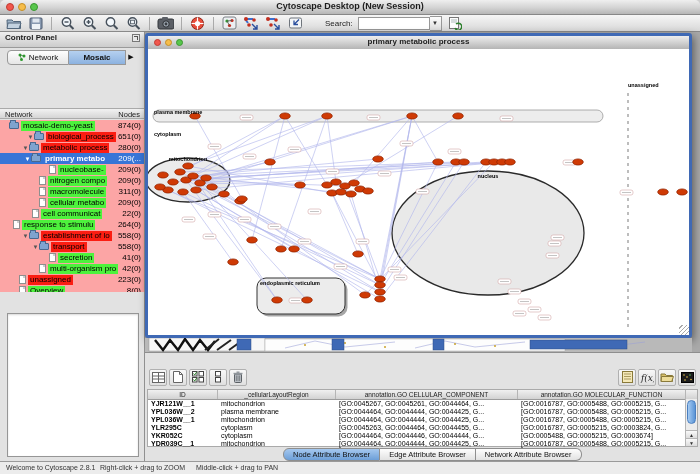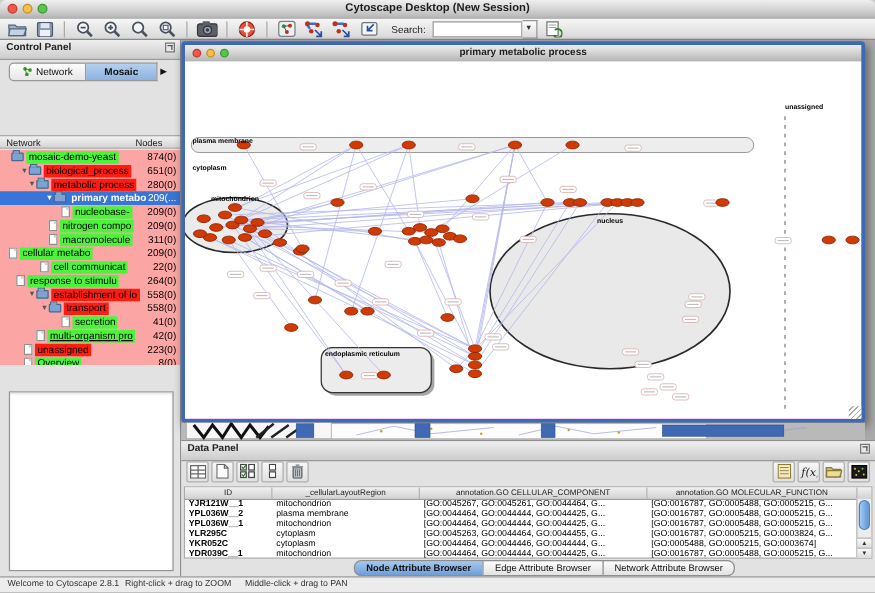--- a/index.html
+++ b/index.html
@@ -13,21 +13,21 @@
   .light{width:8px;height:8px;border-radius:50%;box-sizing:border-box;}
   .light.r{background:#f1574d;border:1px solid #c03a32;}
   .light.y{background:#f6bd4a;border:1px solid #c58f26;}
   .light.g{background:#58c64c;border:1px solid #3a9630;}
   .light.sm{width:7px;height:7px;}
 
   
   .toolbar{position:absolute;top:15px;left:0;right:0;height:17px;background:linear-gradient(#f6f6f6,#d8d8d8);border-bottom:1px solid #8a8a8a;display:flex;align-items:center;padding:0 5px;gap:5px;box-sizing:border-box;}
   .tb-sep{width:1px;height:13px;background:#aaa;margin:0 2px;}
   .tb-icon{width:17px;height:15px;display:flex;align-items:center;justify-content:center;}
-  .search-label{font-size:8px;color:#222;margin-left:4px;}
+  .search-label{font-size:8px;color:#222;margin-left:16px;}
   .search-combo{display:flex;align-items:center;}
   .search-input{width:66px;height:11px;border:1px solid #979797;background:#fff;font-size:8px;padding:0 2px;}
   .search-drop{width:11px;height:13px;border:1px solid #979797;border-left:none;background:linear-gradient(#fdfdfd,#dcdcdc);font-size:6px;line-height:13px;text-align:center;color:#333;}
 
   
   .control-panel{position:absolute;top:32px;left:0;width:145px;height:430px;background:#e2e2e2;border-right:1px solid #909090;box-sizing:border-box;}
   .desktop{position:absolute;top:32px;left:145px;width:555px;height:430px;background:#a9a9a9;}
 
   .panel-header{position:relative;height:16px;background:linear-gradient(#efefef,#cccccc);border-bottom:1px solid #9a9a9a;font-size:8px;font-weight:bold;color:#222;padding:1px 0 0 5px;box-sizing:border-box;}
   .float-icon{position:absolute;right:4px;top:2px;width:8px;height:8px;border:1px solid #777;background:#e8e8e8;box-sizing:border-box;}
@@ -42,21 +42,21 @@
   .groupbox{position:absolute;top:40px;left:6px;width:132px;height:40px;border:1px solid #b2b2b2;border-radius:3px;}
   .groupbox-label{position:absolute;top:-5px;left:6px;background:#e2e2e2;padding:0 3px;font-size:8px;font-weight:bold;color:#222;}
   .combo{position:absolute;top:7px;left:7px;width:116px;height:14px;background:#fff;border:1px solid #9b9b9b;border-radius:3px;font-size:8px;line-height:13px;padding-left:9px;box-sizing:border-box;color:#111;}
   .combo-stepper{position:absolute;right:0;top:0;width:13px;height:12px;background:linear-gradient(#8fb7e8,#5e8fd0);border-radius:0 2px 2px 0;color:#fff;font-size:4px;line-height:5px;text-align:center;padding-top:1px;box-sizing:border-box;}
   .cp-check-row{position:absolute;top:25px;left:8px;display:flex;align-items:center;gap:4px;}
   .checkbox{width:9px;height:9px;background:linear-gradient(#74a7e0,#3c74c0);border:1px solid #2f5c9e;border-radius:2px;color:#fff;font-size:8px;line-height:9px;text-align:center;}
   .cp-check-label{font-size:8px;color:#111;}
 
   .tree-header{position:absolute;top:76px;left:0;width:144px;height:11px;background:linear-gradient(#f2f2f2,#d5d5d5);border-top:1px solid #aaa;border-bottom:1px solid #aaa;font-size:7.5px;color:#222;box-sizing:border-box;}
   .tree-header .c1{position:absolute;left:5px;top:1px;}
-  .tree-header .c2{position:absolute;right:14px;top:1px;}
+  .tree-header .c2{position:absolute;right:4px;top:1px;}
   .tree{position:absolute;top:88px;left:0;width:144px;height:172px;background:#fca5a5;overflow:hidden;}
   .tree-row{position:relative;height:11px;display:flex;align-items:center;font-size:8px;white-space:nowrap;}
   .tree-row.sel{background:#3875d7;}
   .tr-arrow{width:7px;font-size:6px;color:#555;text-align:center;flex:none;}
   .tree-row.sel .tr-arrow{color:#fff;}
   .icon-folder{flex:none;width:10px;height:7px;background:#7fa3cf;border:1px solid #49688f;border-radius:1px;position:relative;margin-right:2px;box-sizing:border-box;}
   .icon-folder::before{content:"";position:absolute;top:-3px;left:0;width:4px;height:2px;background:#7fa3cf;border:1px solid #49688f;border-bottom:none;border-radius:1px 1px 0 0;}
   .icon-file{flex:none;width:7px;height:9px;background:#fff;border:1px solid #8f8f8f;margin-right:2px;position:relative;box-sizing:border-box;}
   .icon-file::before{content:"";position:absolute;top:0;right:0;width:2px;height:2px;background:#cfcfcf;}
   .chip{padding:0 2px;line-height:10px;color:#000;}
@@ -88,21 +88,21 @@
   .dp-row{display:flex;height:8px;}
   .dp-td{font-size:7px;line-height:8px;color:#000;overflow:hidden;white-space:nowrap;padding-left:3px;box-sizing:border-box;}
   .dp-td.id{font-weight:bold;}
   .dp-scroll{position:absolute;top:9px;right:0;width:12px;bottom:0;background:#ececec;border-left:1px solid #b5b5b5;box-sizing:border-box;}
   .dp-thumb{position:absolute;top:1px;left:1px;width:9px;height:24px;border-radius:5px;background:linear-gradient(90deg,#a6cbf2,#5a94d6);border:1px solid #4a7fc0;box-sizing:border-box;}
   .dp-scroll-btn{position:absolute;left:0;width:11px;height:8px;font-size:5px;line-height:8px;text-align:center;color:#333;background:linear-gradient(#fafafa,#dcdcdc);border-top:1px solid #b5b5b5;box-sizing:border-box;}
   .dp-tabs{position:absolute;top:95px;left:138px;display:flex;height:13px;}
   .dp-tab{font-size:7.5px;line-height:12px;padding:0 9px;border:1px solid #8e8e8e;border-left:none;background:linear-gradient(#fdfdfd,#e2e2e2);color:#111;box-sizing:border-box;}
   .dp-tab:first-child{border-left:1px solid #8e8e8e;border-radius:6px 0 0 6px;}
   .dp-tab:last-child{border-radius:0 6px 6px 0;}
-  .dp-tab.sel{background:linear-gradient(#a5c8ef,#6d9fd8);font-weight:bold;}
+  .dp-tab.sel{background:linear-gradient(#a5c8ef,#6d9fd8);font-weight:normal;}
 
   
   .statusbar{position:absolute;left:0;right:0;bottom:0;height:12px;background:#ececec;border-top:1px solid #9a9a9a;font-size:7px;color:#333;}
   .sb-item{position:absolute;top:2px;white-space:nowrap;}
 </style>
 </head>
 <body>
 
 <div class="app">
 
@@ -255,33 +255,33 @@
       <span class="c1">Network</span>
       <span class="c2">Nodes</span>
     </div>
     <div class="tree" id="tree">
         <div class="tree-row" style="padding-left: 2px;">
           <span class="tr-arrow"></span>
           <span class="icon-folder"></span>
           <span class="chip green">mosaic-demo-yeast</span>
           <span class="tr-count">874(0)</span>
         </div>
-        <div class="tree-row" style="padding-left: 16px;">
+        <div class="tree-row" style="padding-left: 27px;">
           <span class="tr-arrow">▼</span>
           <span class="icon-folder"></span>
           <span class="chip red">biological_process</span>
           <span class="tr-count">651(0)</span>
         </div>
         <div class="tree-row" style="padding-left: 22px;">
           <span class="tr-arrow">▼</span>
           <span class="icon-folder"></span>
           <span class="chip red">metabolic process</span>
           <span class="tr-count">280(0)</span>
         </div>
-        <div class="tree-row sel" style="padding-left: 36px;">
+        <div class="tree-row sel" style="padding-left: 24px;">
           <span class="tr-arrow">▼</span>
           <span class="icon-folder"></span>
           <span class="chip green">primary metabo</span>
           <span class="tr-count">209(...</span>
         </div>
         <div class="tree-row" style="padding-left: 42px;">
           <span class="tr-arrow"></span>
           <span class="icon-file"></span>
           <span class="chip green">nucleobase-</span>
           <span class="tr-count">209(0)</span>
@@ -291,21 +291,21 @@
           <span class="icon-file"></span>
           <span class="chip green">nitrogen compo</span>
           <span class="tr-count">209(0)</span>
         </div>
         <div class="tree-row" style="padding-left: 32px;">
           <span class="tr-arrow"></span>
           <span class="icon-file"></span>
           <span class="chip green">macromolecule</span>
           <span class="tr-count">311(0)</span>
         </div>
-        <div class="tree-row" style="">
+        <div class="tree-row" style="padding-left: 32px;">
           <span class="tr-arrow"></span>
           <span class="icon-file"></span>
           <span class="chip green">cellular metabo</span>
           <span class="tr-count">209(0)</span>
         </div>
         <div class="tree-row" style="padding-left: 25px;">
           <span class="tr-arrow"></span>
           <span class="icon-file"></span>
           <span class="chip green">cell communicat</span>
           <span class="tr-count">22(0)</span>
@@ -327,21 +327,21 @@
           <span class="icon-folder"></span>
           <span class="chip red">transport</span>
           <span class="tr-count">558(0)</span>
         </div>
         <div class="tree-row" style="padding-left: 42px;">
           <span class="tr-arrow"></span>
           <span class="icon-file"></span>
           <span class="chip green">secretion</span>
           <span class="tr-count">41(0)</span>
         </div>
-        <div class="tree-row" style="padding-left: 22px; text-decoration: underline;">
+        <div class="tree-row" style="padding-left: 32px;">
           <span class="tr-arrow"></span>
           <span class="icon-file"></span>
           <span class="chip green">multi-organism pro</span>
           <span class="tr-count">42(0)</span>
         </div>
         <div class="tree-row" style="padding-left: 12px;">
           <span class="tr-arrow"></span>
           <span class="icon-file"></span>
           <span class="chip red">unassigned</span>
           <span class="tr-count">223(0)</span>
@@ -576,24 +576,20 @@
         <circle cx="350" cy="8" r="1" fill="#c9a22c"></circle>
         <circle cx="430" cy="6" r="1" fill="#c9a22c"></circle>
         <circle cx="470" cy="8" r="1" fill="#c9a22c"></circle>
         <rect x="92" y="1" width="14" height="11" fill="#3f69b5" stroke="#2c4c87" stroke-width="0.5"></rect>
         <rect x="187" y="1" width="12" height="11" fill="#3f69b5" stroke="#2c4c87" stroke-width="0.5"></rect>
         <rect x="288" y="1" width="11" height="11" fill="#3f69b5" stroke="#2c4c87" stroke-width="0.5"></rect>
         <rect x="385" y="2" width="97" height="9" fill="#3f69b5" stroke="#2c4c87" stroke-width="0.5"></rect>
       </svg>
 
     <div class="data-panel">
-      <div class="panel-header">
-        <span>Data Panel</span>
-        <div class="float-icon"></div>
-      </div>
       <div class="dp-toolbar">
         <div class="dp-btn">
           <svg width="13" height="11">
               <rect x="0.5" y="0.5" width="12" height="10" fill="#fff" stroke="#666"></rect>
               <line x1="0.5" y1="4" x2="12.5" y2="4" stroke="#666"></line>
               <line x1="0.5" y1="7" x2="12.5" y2="7" stroke="#666"></line>
               <line x1="6.5" y1="0.5" x2="6.5" y2="10.5" stroke="#666"></line>
             </svg>
         </div>
         <div class="dp-btn">

